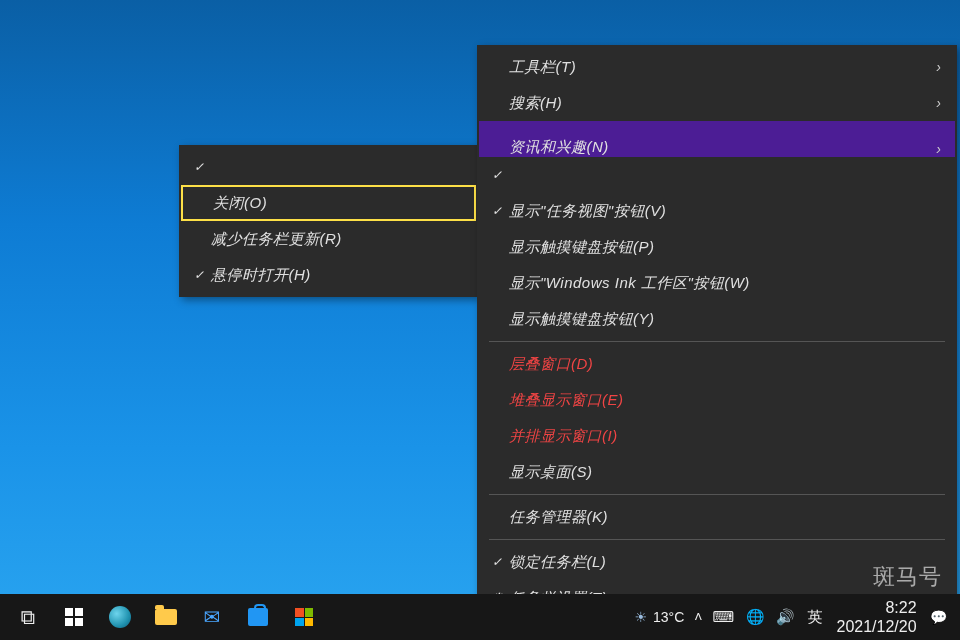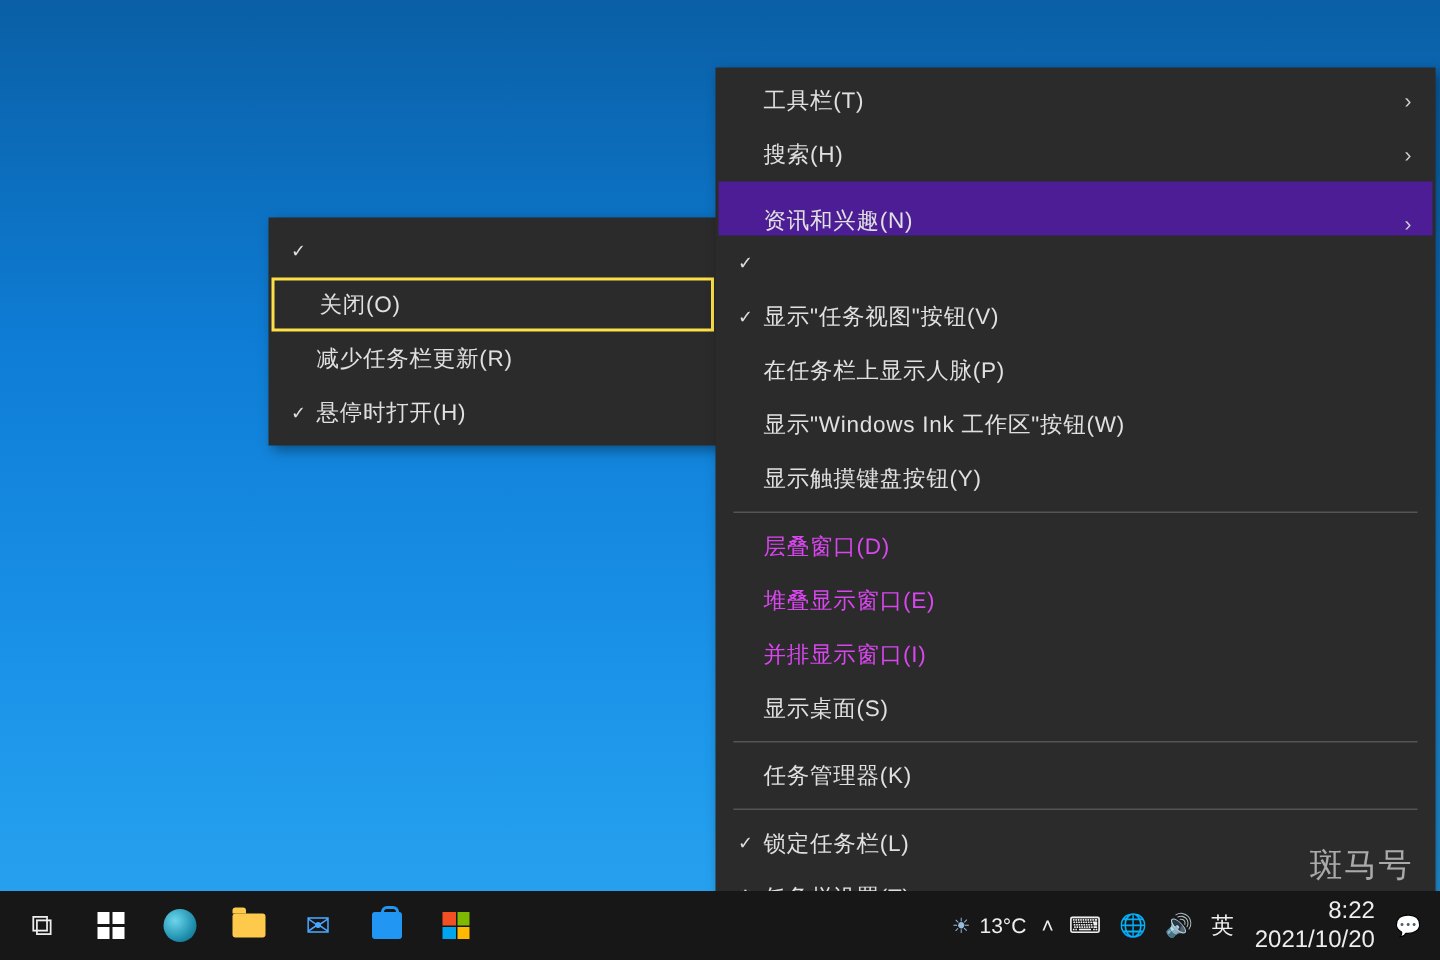--- a/index.html
+++ b/index.html
@@ -10,41 +10,42 @@
     position: relative; overflow: hidden;
     font-size: 14px;
   }
 
   .context-menu {
     position: absolute;
     background: #2b2b2b;
     color: #e0e0e0;
     box-shadow: 3px 3px 8px rgba(0,0,0,0.4);
     padding: 4px 2px;
+    font-style: italic;
   }
 
   .submenu { left: 179px; top: 145px; width: 299px; }
   .mainmenu { left: 477px; top: 45px; width: 480px; }
 
   .menu-item {
     display: flex; align-items: center;
     height: 36px; padding: 0 14px 0 6px;
     cursor: default; position: relative;
   }
   .menu-item.highlighted { background: #4c1d95; align-items: flex-end; }
   .menu-item.selected-box { border: 2px solid #fde047; }
 
   .check {
     width: 24px; text-align: center; flex-shrink: 0;
     font-size: 12px; color: #e0e0e0;
   }
   .gear { width: 24px; text-align: center; flex-shrink: 0; font-size: 14px; }
   .menu-label { flex: 1; white-space: nowrap; font-size: 15px; letter-spacing: 0.5px; }
   .arrow { font-size: 14px; color: #ccc; }
-  .disabled .menu-label { color: #d946ef; }
+  .disabled .menu-label { color: #ef4444; }
 
   .menu-sep { height: 1px; background: #555; margin: 4px 10px; }
 
   .taskbar {
     position: absolute; left: 0; right: 0; bottom: 0;
     height: 46px; background: #171717;
     display: flex; align-items: center;
     padding: 0 6px; color: #eee;
   }
   .task-block { display: flex; align-items: center; gap: 2px; }
@@ -121,21 +122,21 @@
   </div>
   <div class="menu-item">
     <span class="check">✓</span>
   </div>
   <div class="menu-item">
     <span class="check">✓</span>
     <span class="menu-label">显示"任务视图"按钮(V)</span>
   </div>
   <div class="menu-item">
     <span class="check"></span>
-    <span class="menu-label">在任务栏上显示人脉(P)</span>
+    <span class="menu-label">显示触摸键盘按钮(P)</span>
   </div>
   <div class="menu-item">
     <span class="check"></span>
     <span class="menu-label">显示"Windows Ink 工作区"按钮(W)</span>
   </div>
   <div class="menu-item">
     <span class="check"></span>
     <span class="menu-label">显示触摸键盘按钮(Y)</span>
   </div>
   <div class="menu-sep"></div>
@@ -214,17 +215,17 @@
     </div>
     <span>˄</span>
     <div class="tray-icons">
       <span>⌨</span>
       <span>🌐</span>
       <span>🔊</span>
       <span>英</span>
     </div>
     <div class="tray-time">
       <div>8:22</div>
-      <div>2021/10/20</div>
+      <div>2021/12/20</div>
     </div>
     <span>💬</span>
   </div>
 </div>
 
 </body></html>

